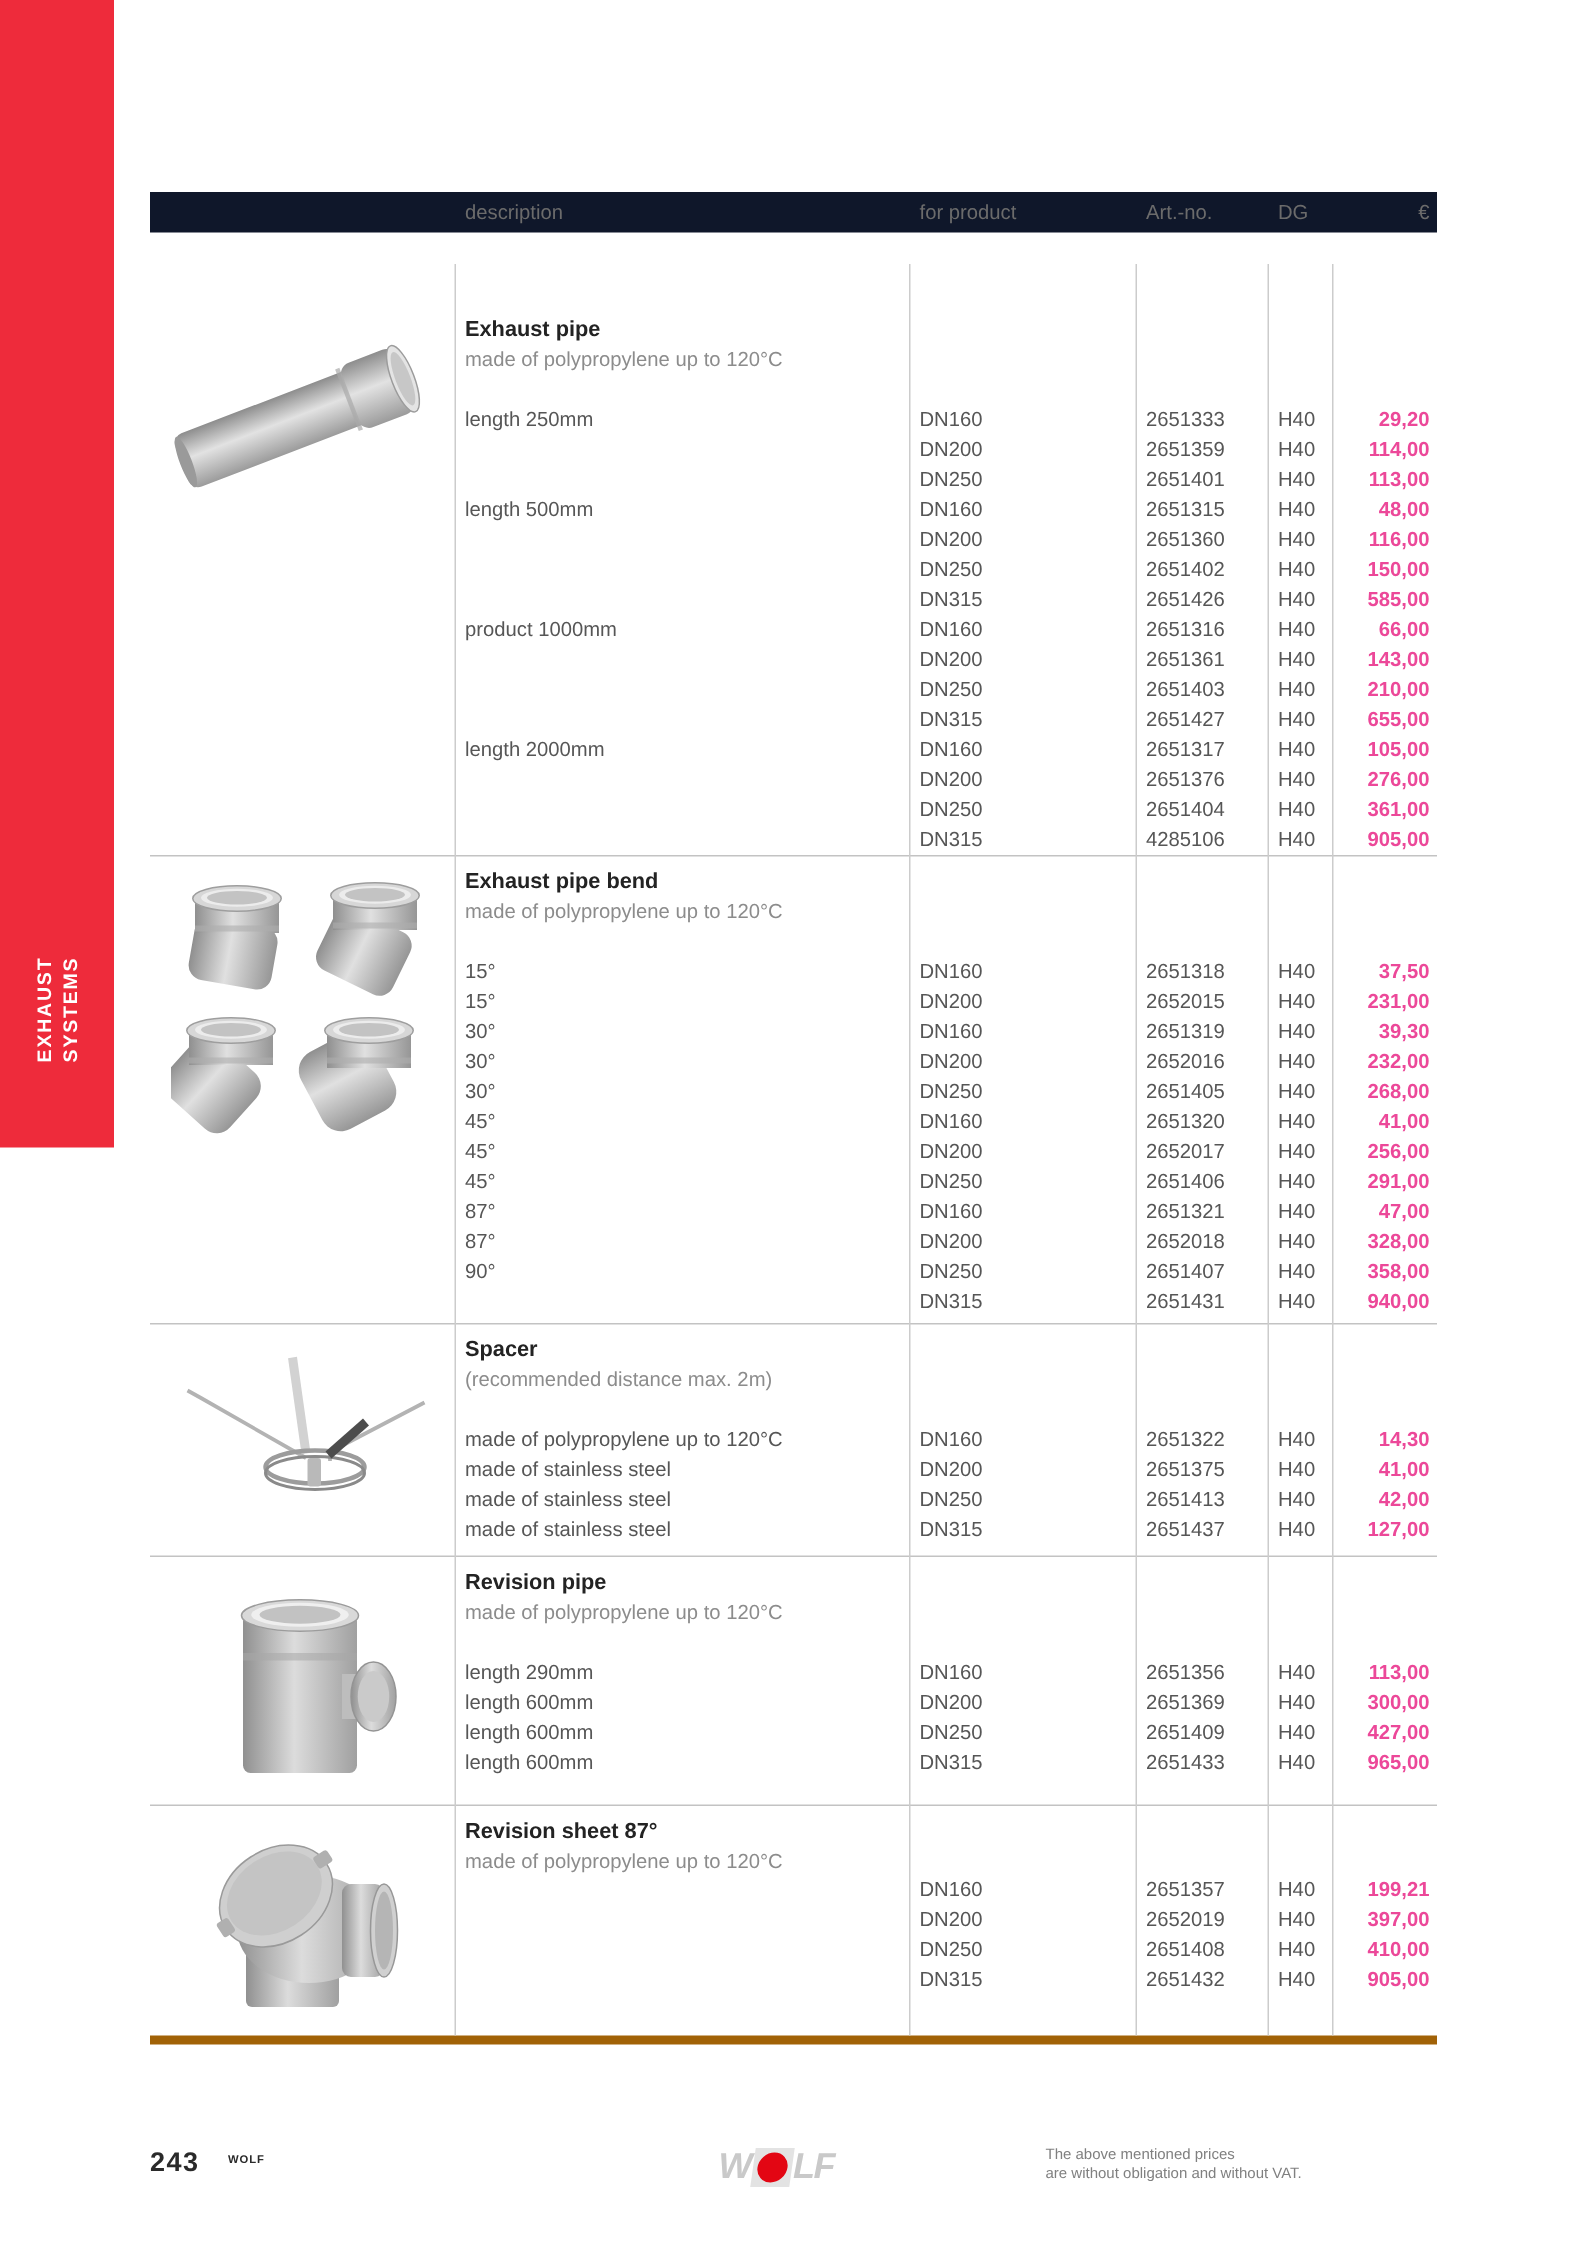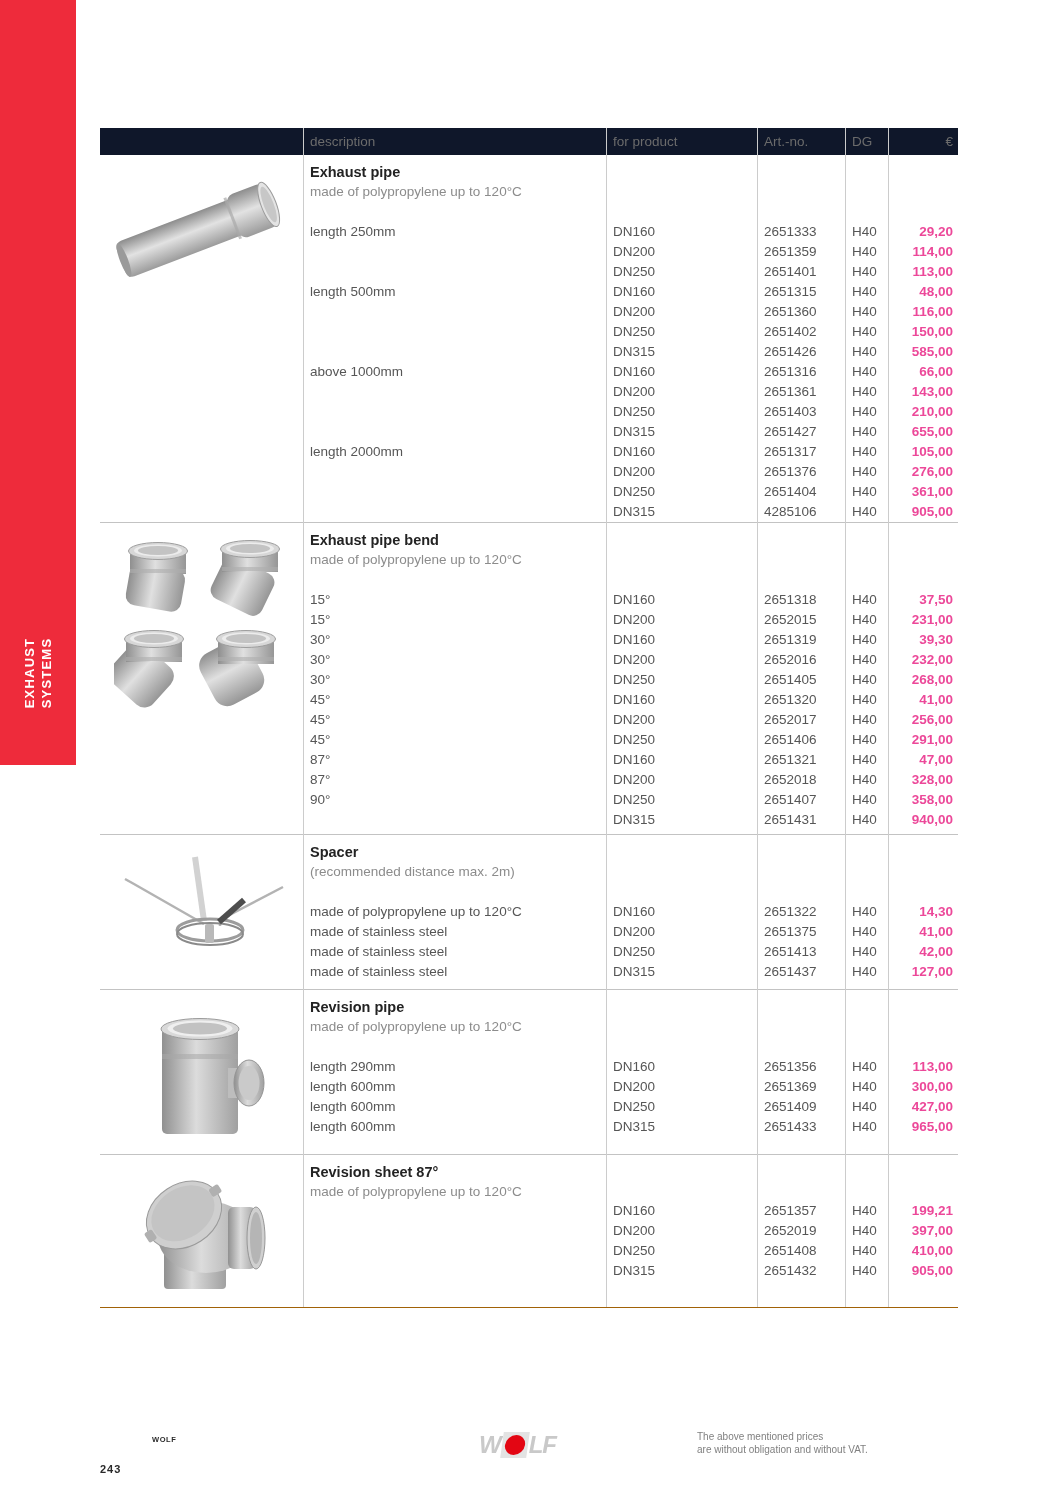--- a/index.html
+++ b/index.html
@@ -17,21 +17,21 @@
   
   .page-title { position:absolute; left:100px; top:58px; color:#ee2b3b; font-size:29px;
       font-weight:bold; letter-spacing:-0.3px; }
 
   
   .table { position:absolute; left:100px; top:128px; width:858px; }
   .thead { display:grid; grid-template-columns:203px 303px 151px 88px 43px 70px;
       background:#0f172a; height:27px; align-items:center; color:#6b6b6b; font-size:13.5px; }
   .thead > div { padding-left:7px; }
   .thead .h-euro { text-align:right; padding-right:5px; padding-left:0; }
-  .tbody { border-bottom:1px solid #a16207; position:relative; }
+  .tbody { border-bottom:6px solid #a16207; position:relative;margin-top:48px; }
   .vline { position:absolute; top:-27px; bottom:0; width:1px; background:#cccccc; z-index:5; }
   .vl1{left:203px} .vl2{left:506px} .vl3{left:657px} .vl4{left:745px} .vl5{left:788px}
 
   .sect { display:grid; grid-template-columns:203px 303px 151px 88px 43px 70px;
       padding-top:8px; }
   .sect + .sect { border-top:1px solid #c3c3c3; }
   .s1{min-height:367px} .s2{min-height:312px} .s3{min-height:155px} .s4{min-height:160px} .s5{min-height:141px}
 
   .cell { padding-left:7px; }
   .c-img { padding:4px 0 0 0; text-align:center; }
@@ -40,22 +40,22 @@
   .sect-sub { font-size:13.5px; color:#8c8c8c; line-height:19px; }
   .gap { height:21px; }
   .s5 .gap { height:0; }
   .lead { height:59px; }
   .s5 .lead { height:38px; }
   .row-line { height:20px; line-height:20px; font-size:13.5px; color:#565656; white-space:nowrap; }
   .c-price { padding-left:0; padding-right:5px; }
   .c-price .row-line { font-weight:bold; color:#ec4899; text-align:right; }
 
   
-  .footer-page-no { position:absolute; left:100px; top:1431px; font-size:11px; font-weight:bold;
-      color:#2a2a2a; letter-spacing:1px;margin-top:32px; }
+  .footer-page-no { position:absolute; left:100px; top:1431px; font-size:18px; font-weight:bold;
+      color:#2a2a2a; letter-spacing:1px; }
   .footer-brand { position:absolute; left:152px; top:1435px; font-size:7.5px; font-weight:bold;
       color:#2a2a2a; letter-spacing:0.6px;text-align:right; }
   .wolf-logo { position:absolute; left:479px; top:1432px; display:flex; align-items:center;
       font-style:italic; font-weight:bold; font-size:24px; color:#c9c9c9; line-height:24px; letter-spacing:-1px; }
   .wolf-logo .logo-o { display:inline-flex; align-items:center; justify-content:center;
       width:26px; height:26px; background:#e3e3e3; margin:0 1px; transform:skewX(-8deg); }
   .wolf-logo .logo-dot { width:20px; height:20px; border-radius:50%; background:#e30613; }
   .footer-note { position:absolute; left:697px; top:1430px; font-size:10px; color:#808080;
       line-height:13px; }
 </style>
@@ -116,21 +116,21 @@
           <div class="sect-sub">made of polypropylene up to 120°C</div>
           <div class="gap"></div>
           <div class="rows">
               <div class="row-line">length 250mm</div>
               <div class="row-line"></div>
               <div class="row-line"></div>
               <div class="row-line">length 500mm</div>
               <div class="row-line"></div>
               <div class="row-line"></div>
               <div class="row-line"></div>
-              <div class="row-line">above 1000mm</div>
+              <div class="row-line">product 1000mm</div>
               <div class="row-line"></div>
               <div class="row-line"></div>
               <div class="row-line"></div>
               <div class="row-line">length 2000mm</div>
               <div class="row-line"></div>
               <div class="row-line"></div>
               <div class="row-line"></div>
             </div>
         </div>
         <div class="cell c-prod">

